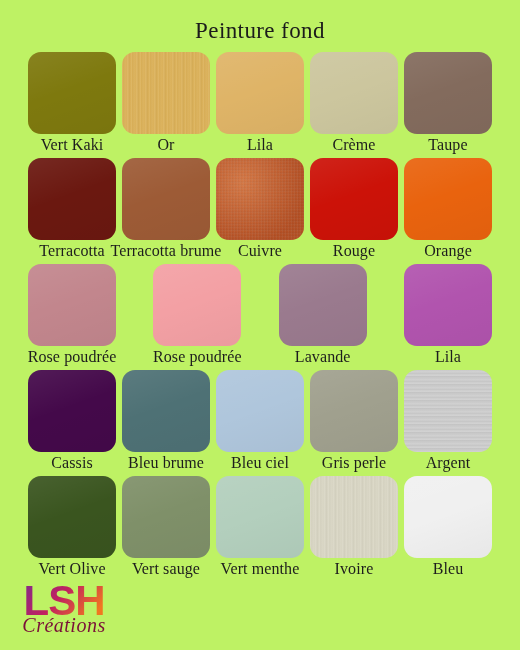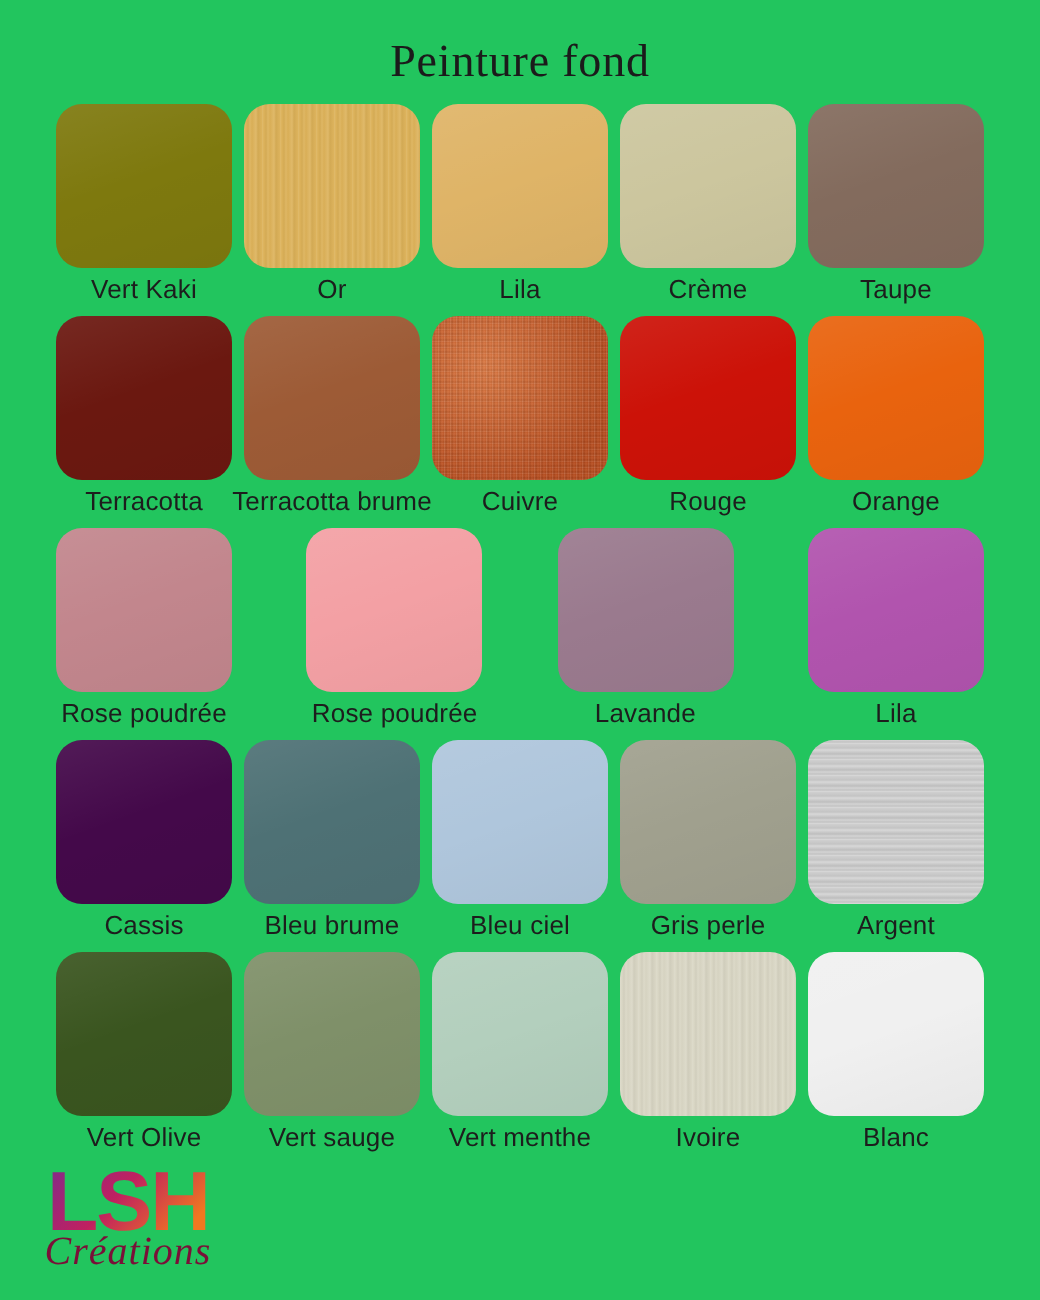--- a/index.html
+++ b/index.html
@@ -10,21 +10,21 @@
     width: 520px;
     height: 650px;
     background: #ffffff;
     font-family: "Liberation Serif", "DejaVu Serif", serif;
     overflow: hidden;
   }
   #page {
     position: relative;
     width: 520px;
     height: 650px;
-    background: #22c55e;
+    background: #bef264;
     box-sizing: border-box;
   }
   #page-title {
     text-align: center;
     font-family: "Liberation Serif", "DejaVu Serif", serif;
     font-size: 23px;
     font-weight: 400;
     color: #1b1b1b;
     letter-spacing: 0.4px;
     margin: 0;
@@ -107,22 +107,22 @@
         rgba(0,0,0,0.04) 3px
       ),
       radial-gradient(circle at 30% 30%, rgba(255,210,150,0.30), rgba(0,0,0,0.12) 75%);
     opacity: 0.95;
   }
   
   .tex-matte {
     background-image: linear-gradient(160deg, rgba(255,255,255,0.075), rgba(255,255,255,0) 46%, rgba(0,0,0,0.035));
   }
   .swatch-label {
-    font-family: Liberation Sans, sans-serif;
-    font-size: 13px;
+    font-family: Liberation Serif, serif;
+    font-size: 16px;
     color: #1d1d1d;
     text-align: center;
     height: 22px;
     line-height: 22px;
     white-space: nowrap;
     letter-spacing: 0.1px;
   }
   #brand-logo {
     position: absolute;
     left: 0;
@@ -287,21 +287,21 @@
         <div class="swatch-cell">
           <div class="swatch-chip" style="background: rgb(217, 214, 196);">
             <div class="tex tex-vert"></div>
           </div>
           <div class="swatch-label">Ivoire</div>
         </div>
         <div class="swatch-cell">
           <div class="swatch-chip" style="background: rgb(240, 240, 240);">
             <div class="tex tex-matte"></div>
           </div>
-          <div class="swatch-label">Blanc</div>
+          <div class="swatch-label">Bleu</div>
         </div>
       </div>
     </div>
 
   <div id="brand-logo">
     <svg width="128" height="62" viewBox="0 0 128 62">
       <defs>
         <linearGradient id="lshGrad" x1="0" y1="0" x2="1" y2="0.55">
           <stop offset="0%" id="grad-stop-start" stop-color="#7B2D8E"></stop>
           <stop offset="52%" id="grad-stop-mid" stop-color="#C02060"></stop>

